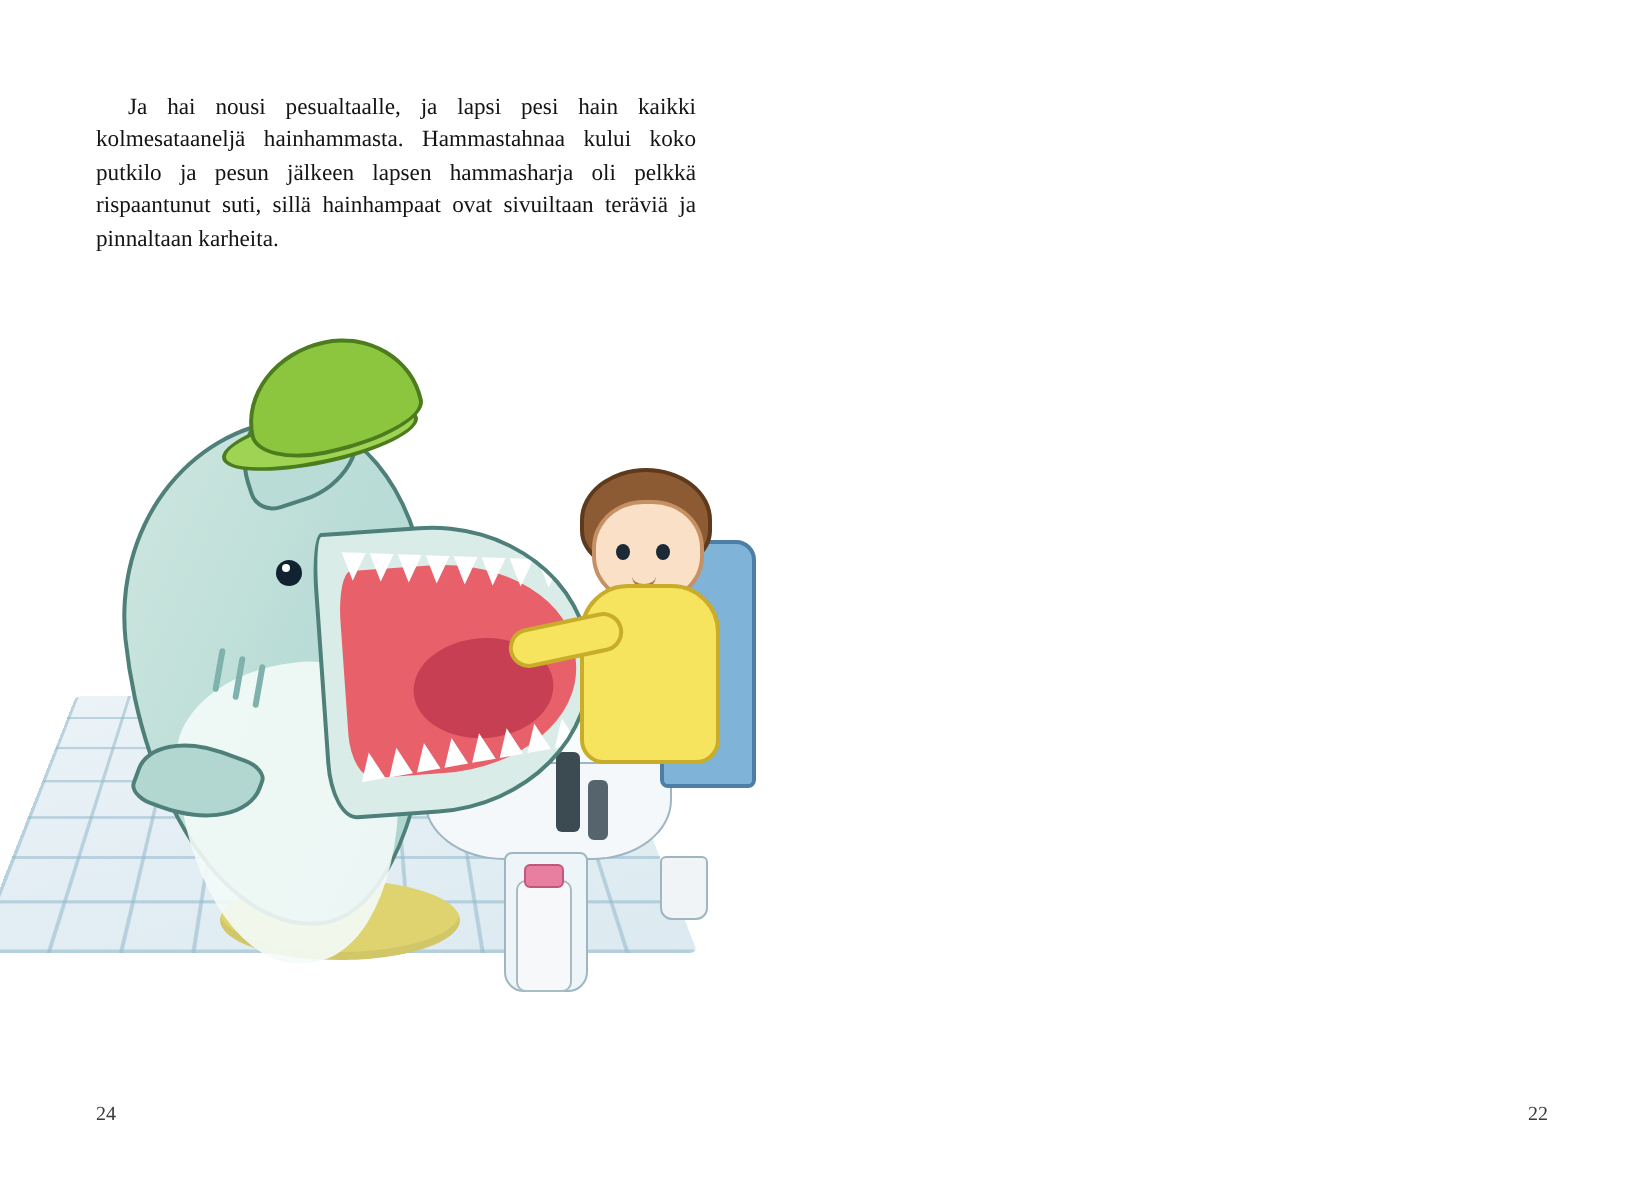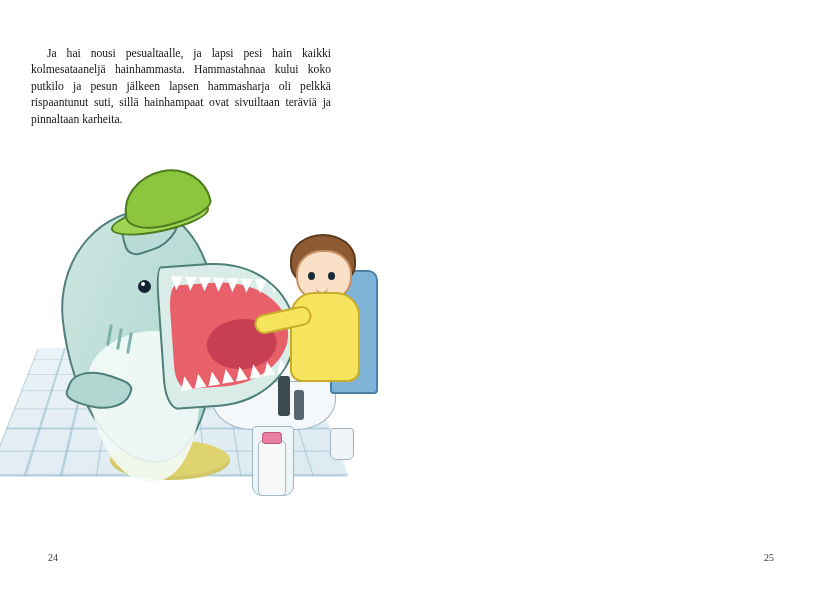--- a/index.html
+++ b/index.html
@@ -34,21 +34,21 @@
     position: absolute;
     font-size: 11.6px;
     line-height: 1.42;
     text-align: justify;
     color: #141414;
     hyphens: manual;
   }
 
   
   .left-para {
-    left: 31px;
+    left: 48px;
     top: 46px;
     width: 300px;
   }
   .left-para p { margin: 0; text-indent: 16px; }
 
   .folio {
     position: absolute;
     bottom: 32px;
     font-size: 10px;
     color: #3b3b3b;
@@ -469,16 +469,16 @@
         <div class="child-body"></div>
         <div class="child-arm"></div>
       </div>
     </div>
 
     <div class="folio folio-left">24</div>
   </div>
 
   <div class="page page-right">
 
-    <div class="folio folio-right">25</div>
+    <div class="folio folio-right">22</div>
   </div>
 
 </div>
 
 </body></html>

